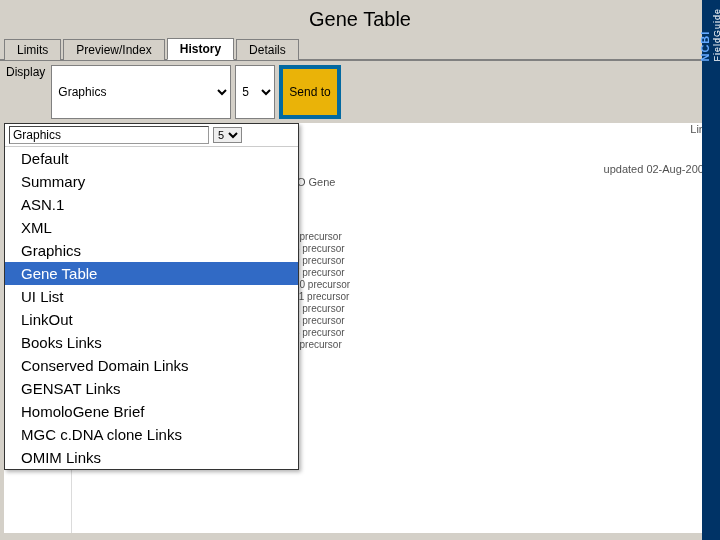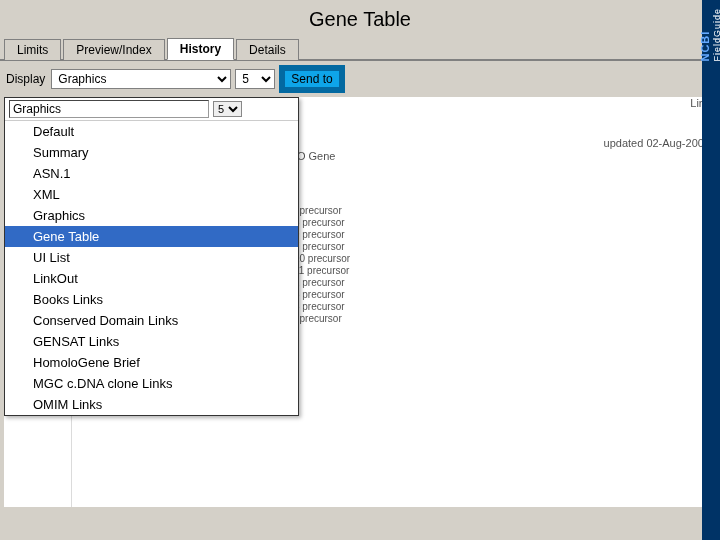--- a/index.html
+++ b/index.html
@@ -72,21 +72,20 @@
     }
     .tab.active {
       background: white;
       font-weight: bold;
       border-bottom: 1px solid white;
     }
 
     
     .toolbar-row {
       display: flex;
-      align-items: center;
       background: #d4d0c8;
       padding: 4px 6px;
       gap: 4px;
       position: relative;
     }
     .toolbar-label {
       font-size: 12px;
       margin-right: 2px;
     }
     .dropdown-select {
@@ -97,23 +96,23 @@
     }
     .dropdown-select-sm {
       font-size: 12px;
       padding: 1px 2px;
       background: white;
       border: 1px solid #808080;
       width: 40px;
     }
     .send-to-btn {
       font-size: 12px;
-      padding: 1px 6px;
-      background: #0ea5e9;
-      border: 6px solid #0369a1;
+      padding: 16px 6px;
+      background: #eab308;
+      border: 4px solid #0369a1;
     }
 
     
     .main-content {
       display: flex;
       background: white;
       margin: 0 4px;
       height: 410px;
       position: relative;
       overflow: hidden;
@@ -167,22 +166,22 @@
       width: 200px;
       font-size: 12px;
       border: 1px inset #999;
       padding: 1px 3px;
     }
     .format-dropdown-scroll {
       max-height: 390px;
       overflow-y: scroll;
     }
     .format-item {
-      padding: 3px 28px;
-      font-size: 13px;
+      padding: 3px 16px;
+      font-size: 15px;
       cursor: pointer;
       white-space: nowrap;
     }
     .format-item.highlighted {
       background: #316ac5;
       color: white;
     }
 
     
     .content-behind {

